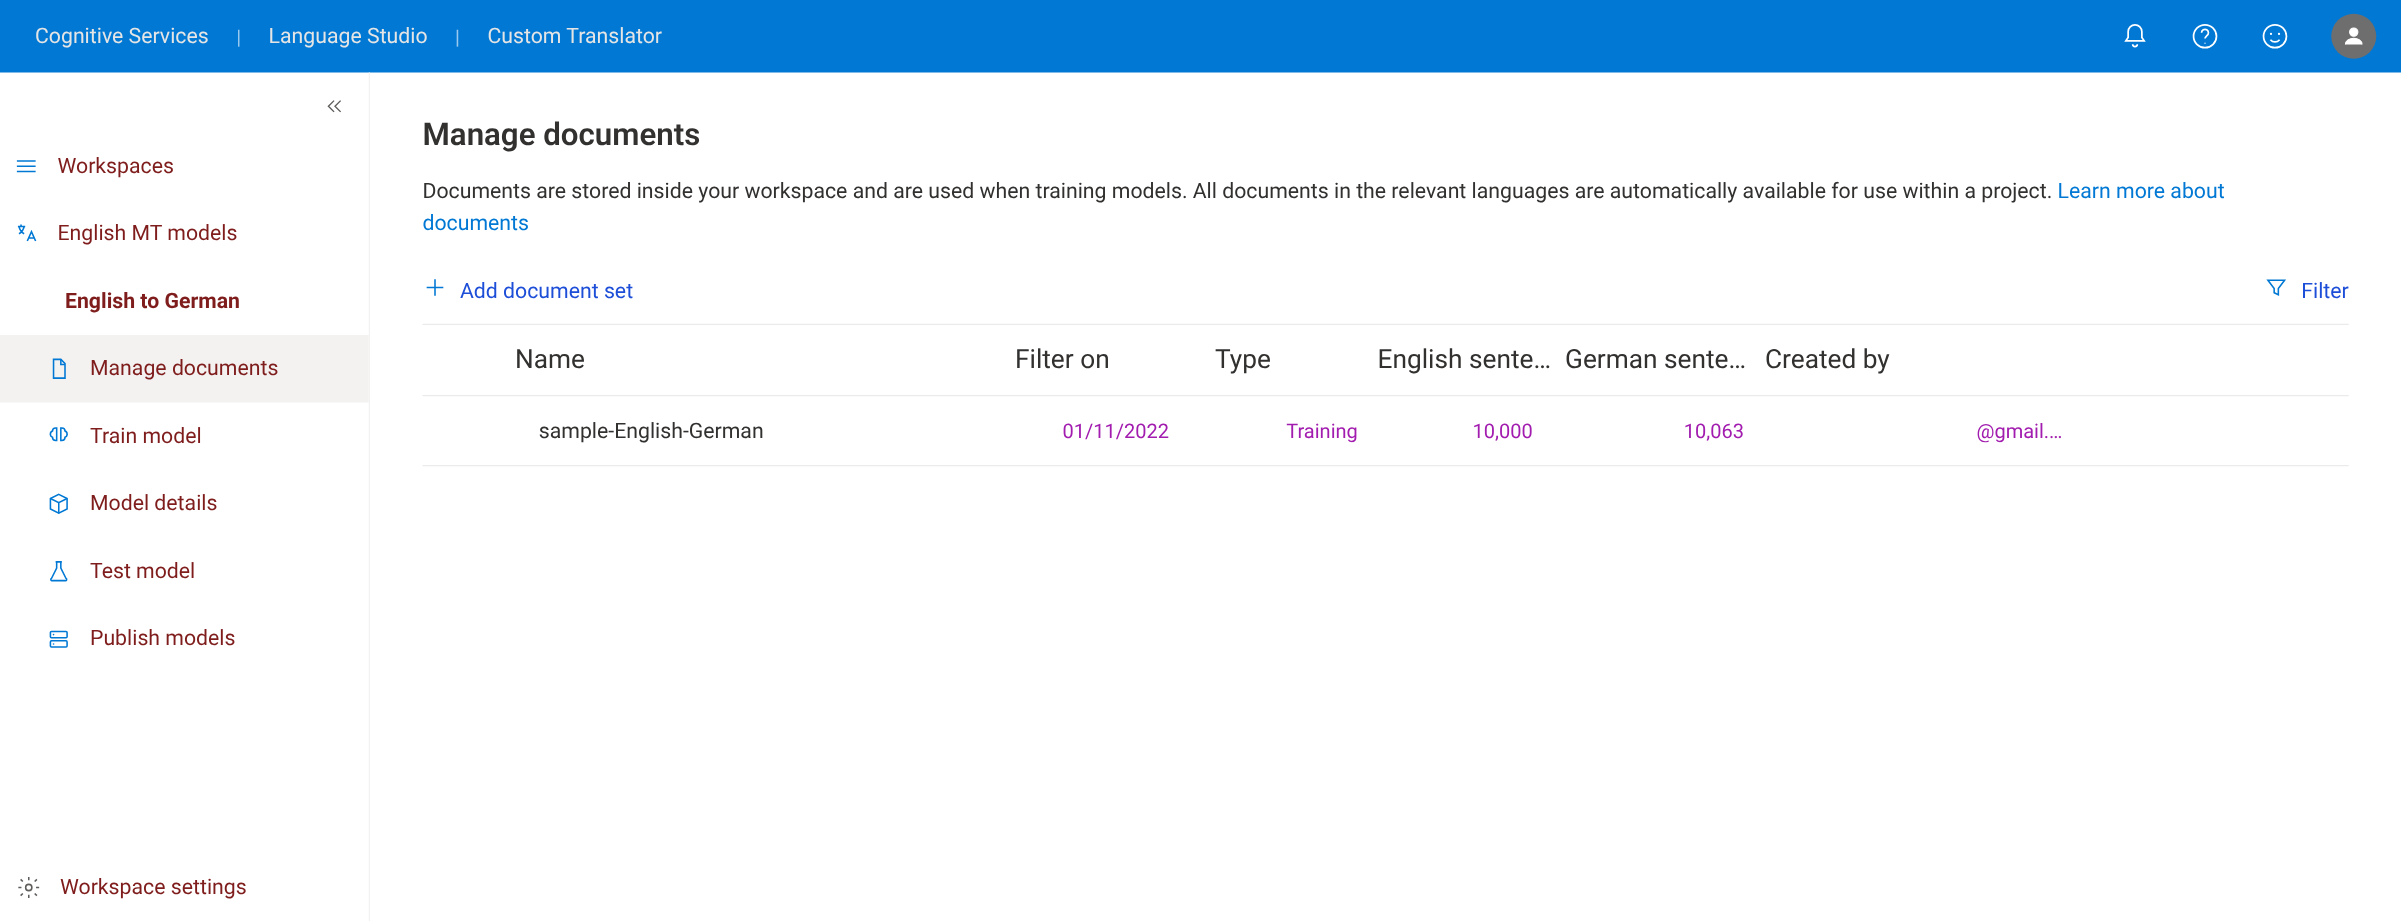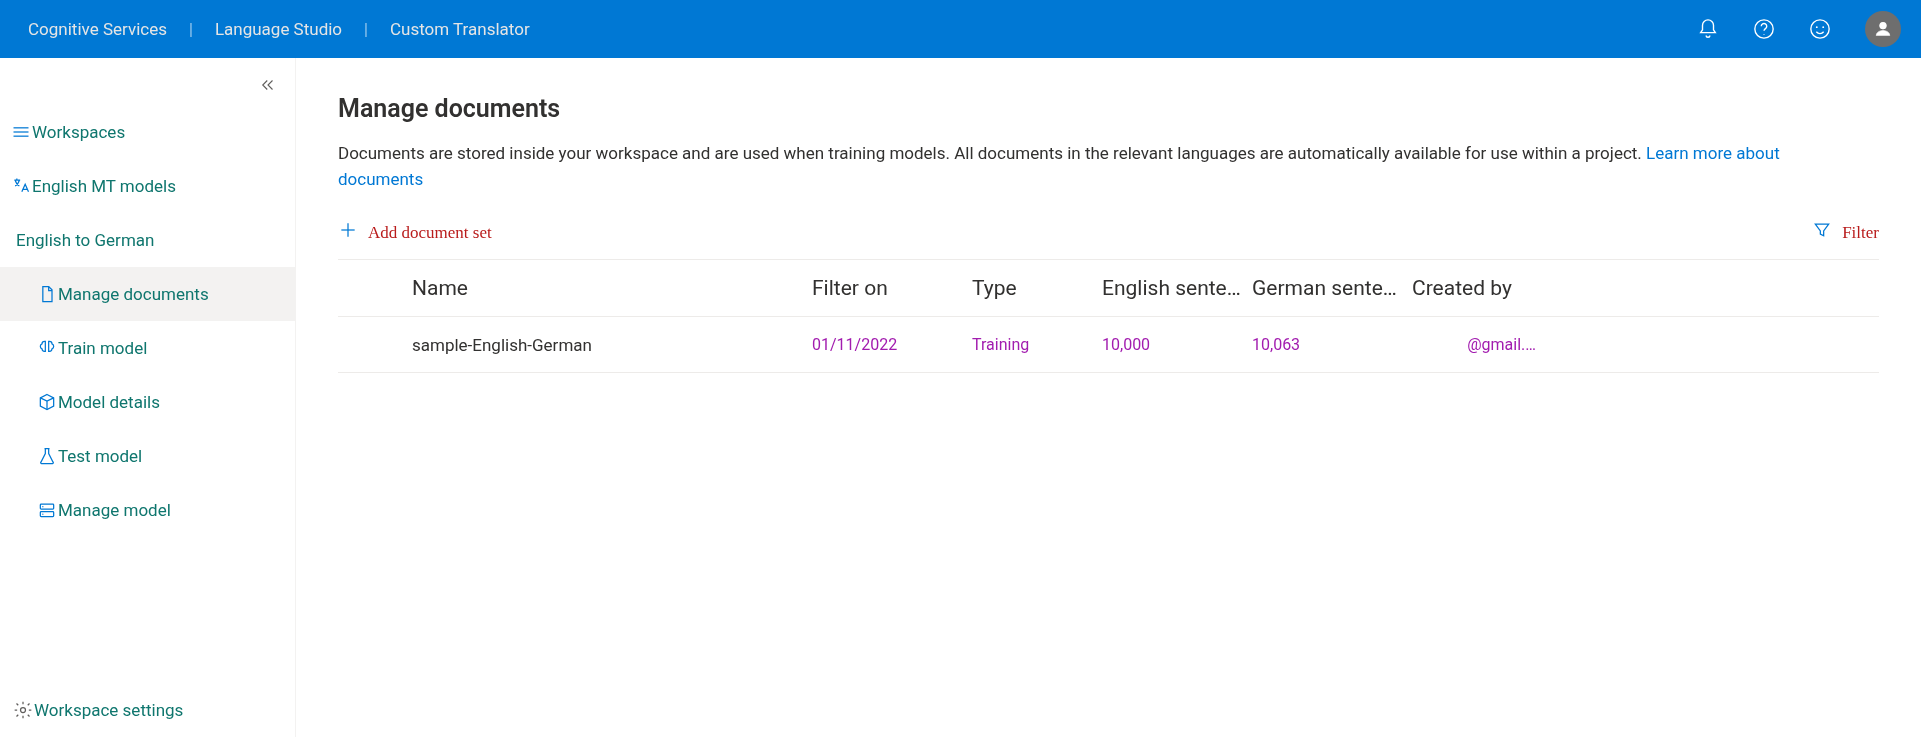--- a/index.html
+++ b/index.html
@@ -51,28 +51,28 @@
   .collapse-row {
     display: flex; justify-content: flex-end; padding: 12px 18px 8px 0;
   }
   .collapse-btn { cursor: pointer; color: #605e5c; }
   .collapse-btn svg { stroke: #605e5c; fill: none; stroke-width: 1.5; }
 
   .side-item {
     display: flex; align-items: center;
     height: 54px;
     padding: 0 16px 0 10px;
-    gap: 0;
+    gap: 14px;
     font-size: 17px;
-    color: #0f766e;
+    color: #7f1d1d;
     cursor: pointer;
   }
   .side-item .icon-slot { width: 22px; height: 22px; display: flex; align-items: center; justify-content: center; }
   .side-item .icon-slot svg { stroke: #0078d4; fill: none; stroke-width: 1.5; }
-  .side-item.level-1-bold { padding-left: 16px; font-weight: 400; }
+  .side-item.level-1-bold { padding-left: 52px; font-weight: 700; }
   .side-item.level-2 { padding-left: 36px; }
   .side-item.selected { background: #f3f2f1; }
   .side-item.settings { margin-top: auto; padding-left: 12px; }
   .side-item.settings .icon-slot svg { stroke: #605e5c; }
 
   
   .main {
     flex: 1;
     padding: 36px 42px 0 42px;
     overflow: auto;
@@ -83,21 +83,21 @@
 
   .toolbar {
     display: flex;
     align-items: center;
     justify-content: space-between;
     margin-top: 28px;
     padding-bottom: 14px;
   }
   .toolbar-left, .toolbar-right { display: flex; align-items: center; gap: 10px; cursor: pointer; }
   .toolbar-left .plus-icon svg { stroke: #0078d4; stroke-width: 1.5; fill: none; }
-  .toolbar-left span, .toolbar-right span { font-size: 17px; color: #b91c1c; font-family: Liberation Serif, serif; }
+  .toolbar-left span, .toolbar-right span { font-size: 17px; color: #1d4ed8; }
   .toolbar-right .filter-icon svg { stroke: #0078d4; stroke-width: 1.5; fill: none; }
 
   
   .table-wrap { width: 100%; }
   .table-head, .table-row {
     display: grid;
     grid-template-columns: 70px 400px 160px 130px 150px 160px 130px;
     align-items: center;
     padding: 0 4px;
   }
@@ -111,20 +111,21 @@
     font-size: 21px;
     color: #323130;
     white-space: nowrap;
     overflow: hidden;
     text-overflow: ellipsis;
   }
   .table-row {
     height: 56px;
     border-bottom: 1px solid #edebe9;
     cursor: pointer;
+    gap: 19px;
   }
   .table-row .td { font-size: 16px; color: #a21caf; white-space: nowrap; overflow: hidden; text-overflow: ellipsis; }
   .table-row .td.name { color: #323130; font-size: 17px; }
   .table-row .td.last { text-align: right; padding-right: 6px; }
 </style>
 </head>
 <body>
 
 <div class="topbar">
   <div class="topbar-left">
@@ -242,21 +243,21 @@
 
     <div class="side-item level-2">
       <span class="icon-slot">
         <svg viewBox="0 0 24 24" width="20" height="20">
             <rect x="4" y="5" width="16" height="6" rx="1"></rect>
             <rect x="4" y="14" width="16" height="6" rx="1"></rect>
             <circle cx="7" cy="8" r="0.8" fill="#0078d4" stroke="none"></circle>
             <circle cx="7" cy="17" r="0.8" fill="#0078d4" stroke="none"></circle>
           </svg>
       </span>
-      <span>Manage model</span>
+      <span>Publish models</span>
     </div>
 
     <div class="side-item settings">
       <span class="icon-slot">
         <svg viewBox="0 0 24 24" width="20" height="20">
             <circle cx="12" cy="12" r="3"></circle>
             <path d="M12 2v3M12 19v3M4.2 4.2l2.1 2.1M17.7 17.7l2.1 2.1M2 12h3M19 12h3M4.2 19.8l2.1-2.1M17.7 6.3l2.1-2.1"></path>
           </svg>
       </span>
       <span>Workspace settings</span>

